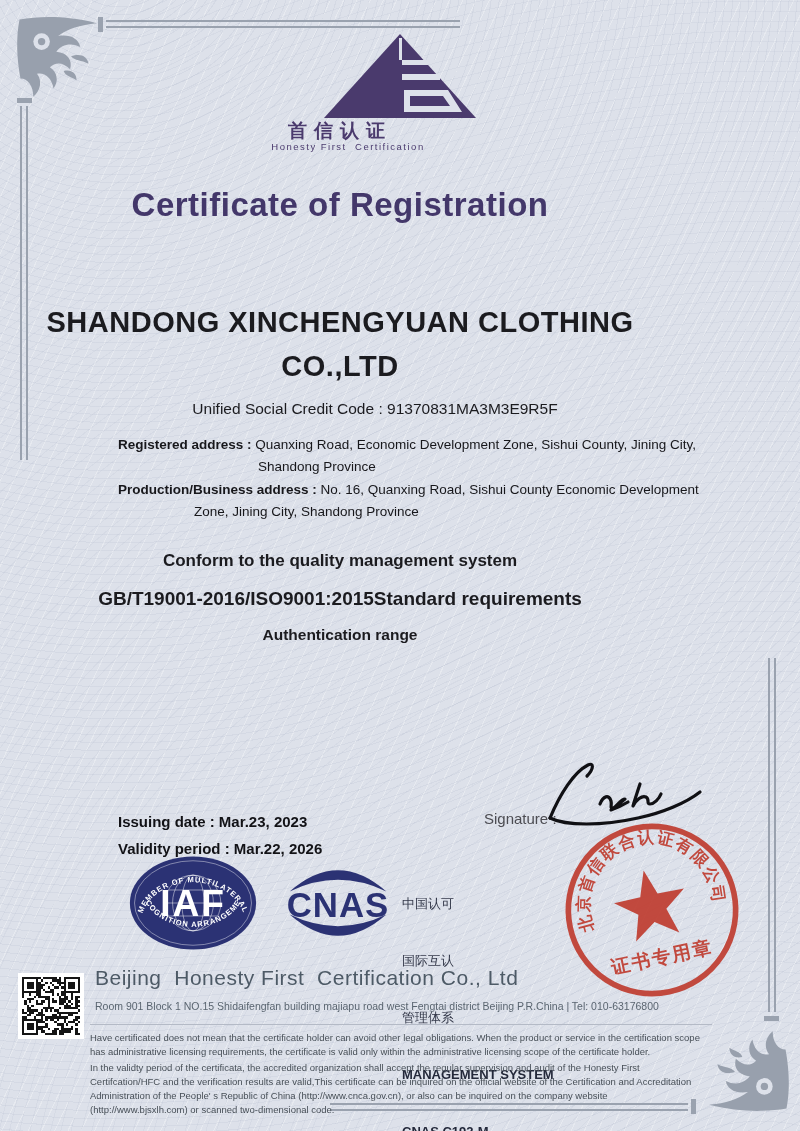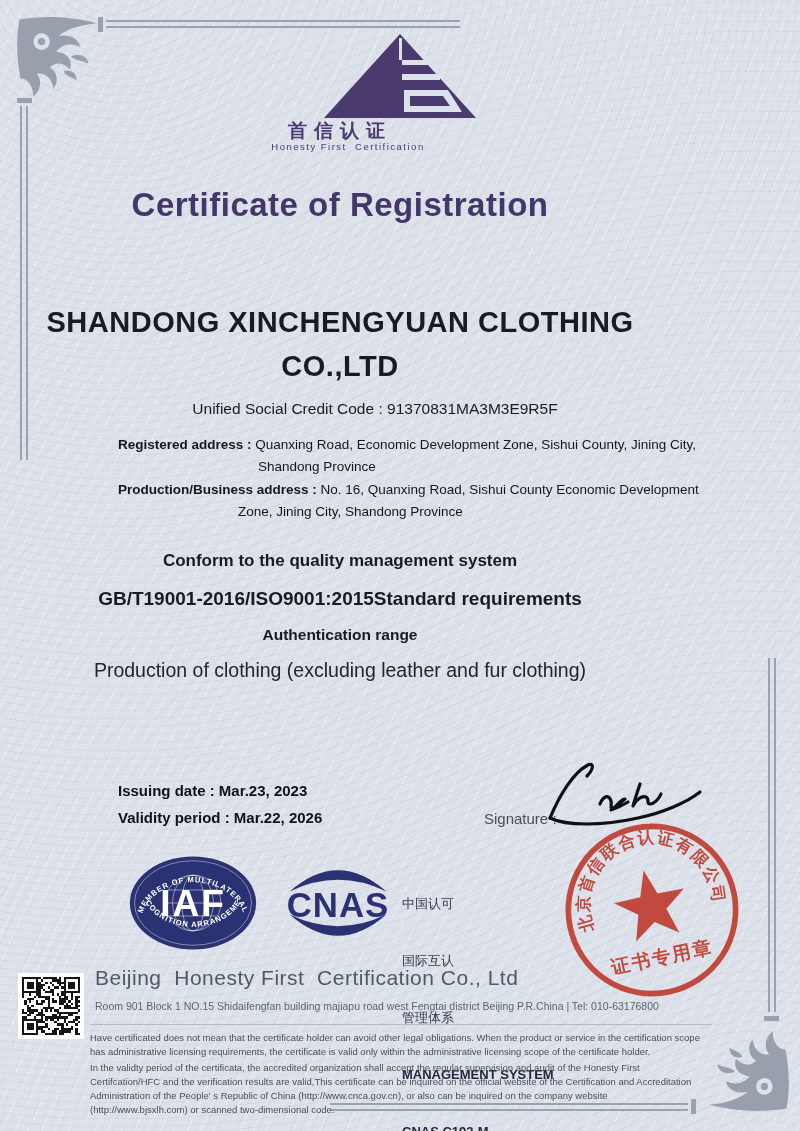--- a/index.html
+++ b/index.html
@@ -34,21 +34,21 @@
   .addr{left:118px;top:434px;width:590px;font-size:13.5px;line-height:22px;color:#17171b;}
   .addr p{margin:0 0 1px 0;}
   .addr .lab{font-weight:bold;}
   .addr .cont{margin-left:140px;}
 
   .conform{top:551px;font-weight:bold;font-size:17px;}
   .standard{top:588px;font-weight:bold;font-size:19px;}
   .authrange{top:626px;font-weight:bold;font-size:15.5px;}
   .production{top:659px;font-size:19.5px;color:#24242a;}
 
-  .dates{left:118px;top:777px;font-size:15px;font-weight:bold;line-height:27px;color:#121216;}
+  .dates{left:118px;top:808px;font-size:15px;font-weight:bold;line-height:27px;color:#121216;}
   .siglabel{left:484px;top:810px;font-size:15px;color:#4c4c52;}
 
   .cntext{left:402px;top:856px;font-size:13px;line-height:19px;color:#34394a;white-space:pre-wrap;}
   .cntext .b{font-weight:bold;color:#23283a;}
 
   .footer-company{left:95px;top:966px;font-size:21px;color:#4d5a66;letter-spacing:.5px;white-space:pre-wrap;}
   .footer-address{left:95px;top:1000px;font-size:10.5px;color:#5a6570;}
   .footer-divider{left:90px;top:1024px;width:622px;height:1px;background:#b4bac6;}
   .fineprint{left:90px;top:1031px;width:612px;font-size:9.5px;line-height:14px;color:#474f57;}
   .fineprint p{margin:0 0 2px 0;}
@@ -121,28 +121,27 @@
 
   <div class="abs addr">
     <p>
       <span class="lab">Registered address :</span>
       <span>Quanxing Road, Economic Development Zone, Sishui County, Jining City,</span><br>
       <span class="cont" style="margin-left:140px">Shandong Province</span>
     </p>
     <p>
       <span class="lab">Production/Business address :</span>
       <span>No. 16, Quanxing Road, Sishui County Economic Development</span><br>
-      <span class="cont" style="margin-left:120px">Zone, Jining City, Shandong Province</span>
+      <span class="cont" style="margin-left:76px">Zone, Jining City, Shandong Province</span>
     </p>
   </div>
 
   <div class="abs ctr conform">Conform to the quality management system</div>
   <div class="abs ctr standard">GB/T19001-2016/ISO9001:2015Standard requirements</div>
   <div class="abs ctr authrange">Authentication range</div>
-  <div class="abs ctr production">Production of clothing (excluding leather and fur clothing)</div>
 
   <div class="abs dates">
     <div>
       <span>Issuing date :</span>
       <span> </span>
       <span>Mar.23, 2023</span>
     </div>
     <div>
       <span>Validity period :</span>
       <span> </span>

